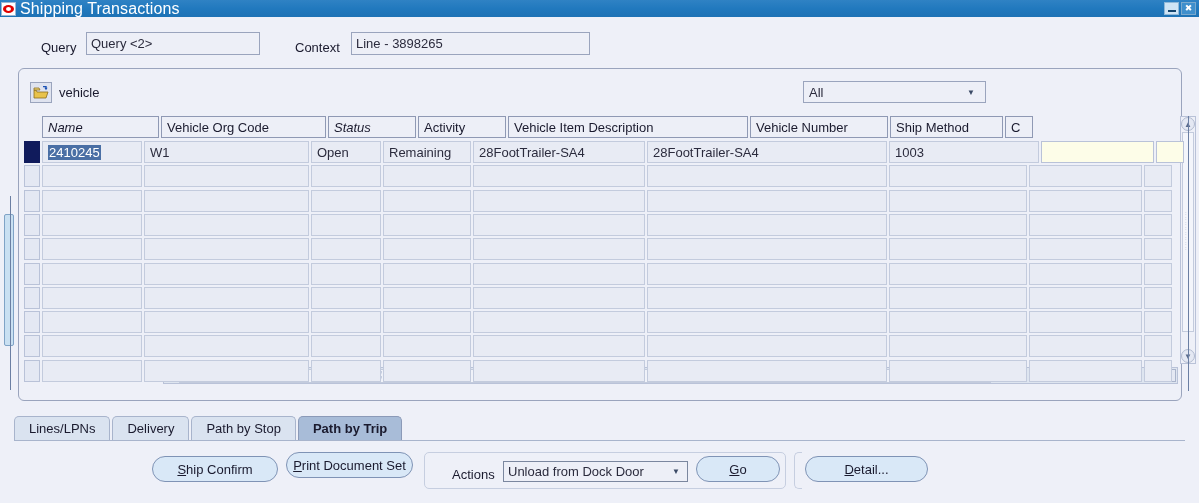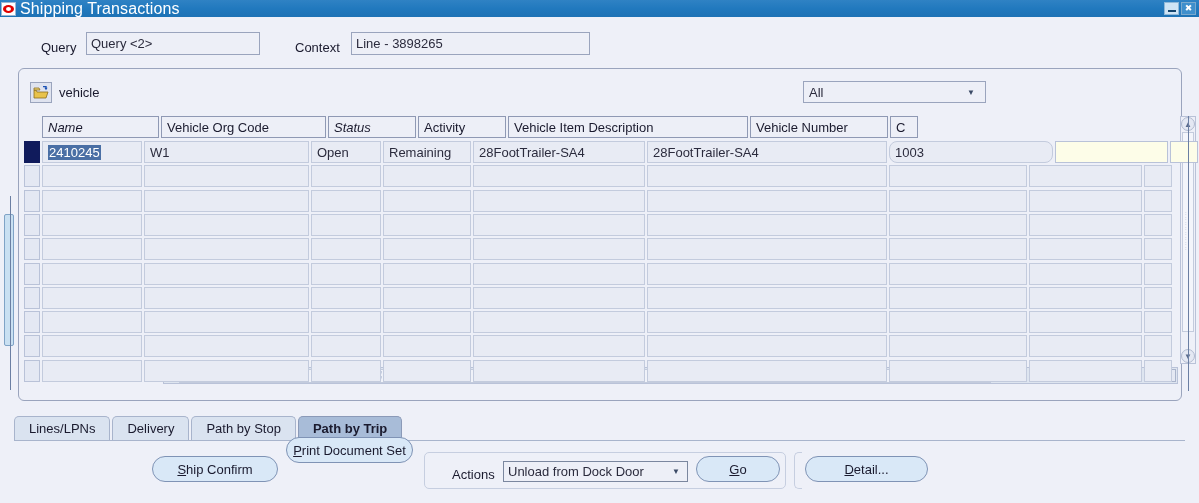--- a/index.html
+++ b/index.html
@@ -254,20 +254,21 @@
 
 <div id="grid">
   <div id="headerrow">
     <div id="rowselcolhdr" style="width:16px; margin-right:2px;"></div>
   <div class="hcell" style="width: 117px; font-style: italic;">Name</div>
       <div class="hcell" style="width: 165px;">Vehicle Org Code</div>
       <div class="hcell" style="width: 88px; font-style: italic;">Status</div>
       <div class="hcell" style="width: 88px;">Activity</div>
       <div class="hcell" style="width: 240px;">Vehicle Item Description</div>
       <div class="hcell" style="width: 138px;">Vehicle Number</div>
+      <div class="hcell" style="width: 113px;">Ship Method</div>
       <div class="hcell" style="width: 28px;">C</div>
     </div>
 
   <div id="vscroll">
     <div class="vsarrow" style="position:absolute;left:0;top:0;">▲</div>
     <div id="vsthumb">
       <div class="thumbdots">
         ::<br>::<br>::<br>::<br>::<br>::<br>::<br>::
       </div>
     </div>
@@ -284,21 +285,21 @@
     <div class="hsarrow" style="margin-left:auto;">▶</div>
   </div>
 <div class="datarow" style="top: 25px;">
       <div class="rowsel active"></div>
       <div class="dcell" style="width: 100px;"><span class="selText">2410245</span></div>
       <div class="dcell" style="width: 165px;">W1</div>
       <div class="dcell" style="width: 70px;">Open</div>
       <div class="dcell" style="width: 88px;">Remaining</div>
       <div class="dcell" style="width: 172px;">28FootTrailer-SA4</div>
       <div class="dcell" style="width: 240px;">28FootTrailer-SA4</div>
-      <div class="dcell" style="width: 164px; border-radius: 8px;">1003</div>
+      <div class="dcell" style="width: 150px;">1003</div>
       <div class="dcell cream" style="width: 113px;"></div>
       <div class="dcell cream" style="width: 28px;"></div>
     </div>
     <div class="datarow" style="top: 49.3px;">
       <div class="rowsel"></div>
       <div class="dcell" style="width: 100px;"></div>
       <div class="dcell" style="width: 165px;"></div>
       <div class="dcell" style="width: 70px;"></div>
       <div class="dcell" style="width: 88px;"></div>
       <div class="dcell" style="width: 172px;"></div>
@@ -414,21 +415,21 @@
     <div class="tab">Delivery</div>
     <div class="tab">Path by Stop</div>
     <div class="tab active">Path by Trip</div>
   </div>
 <div id="tabline"></div>
 
 <div class="btn" style="left:152px; top:456px; width:126px;">
   <span><u>S</u><span>hip Confirm</span></span>
 </div>
 
-<div class="btn" style="left:286px; top:437px; width:127px;">
+<div class="btn" style="left:286px; top:452px; width:127px;">
   <span><u>P</u><span>rint Document Set</span></span>
 </div>
 
 <div id="actionsbox"></div>
 <span id="actionslabel">Actions</span>
 <div id="actionsdd">
   <span class="ddtext">Unload from Dock Door</span>
   <span class="ddarrow">▼</span>
 </div>
 

